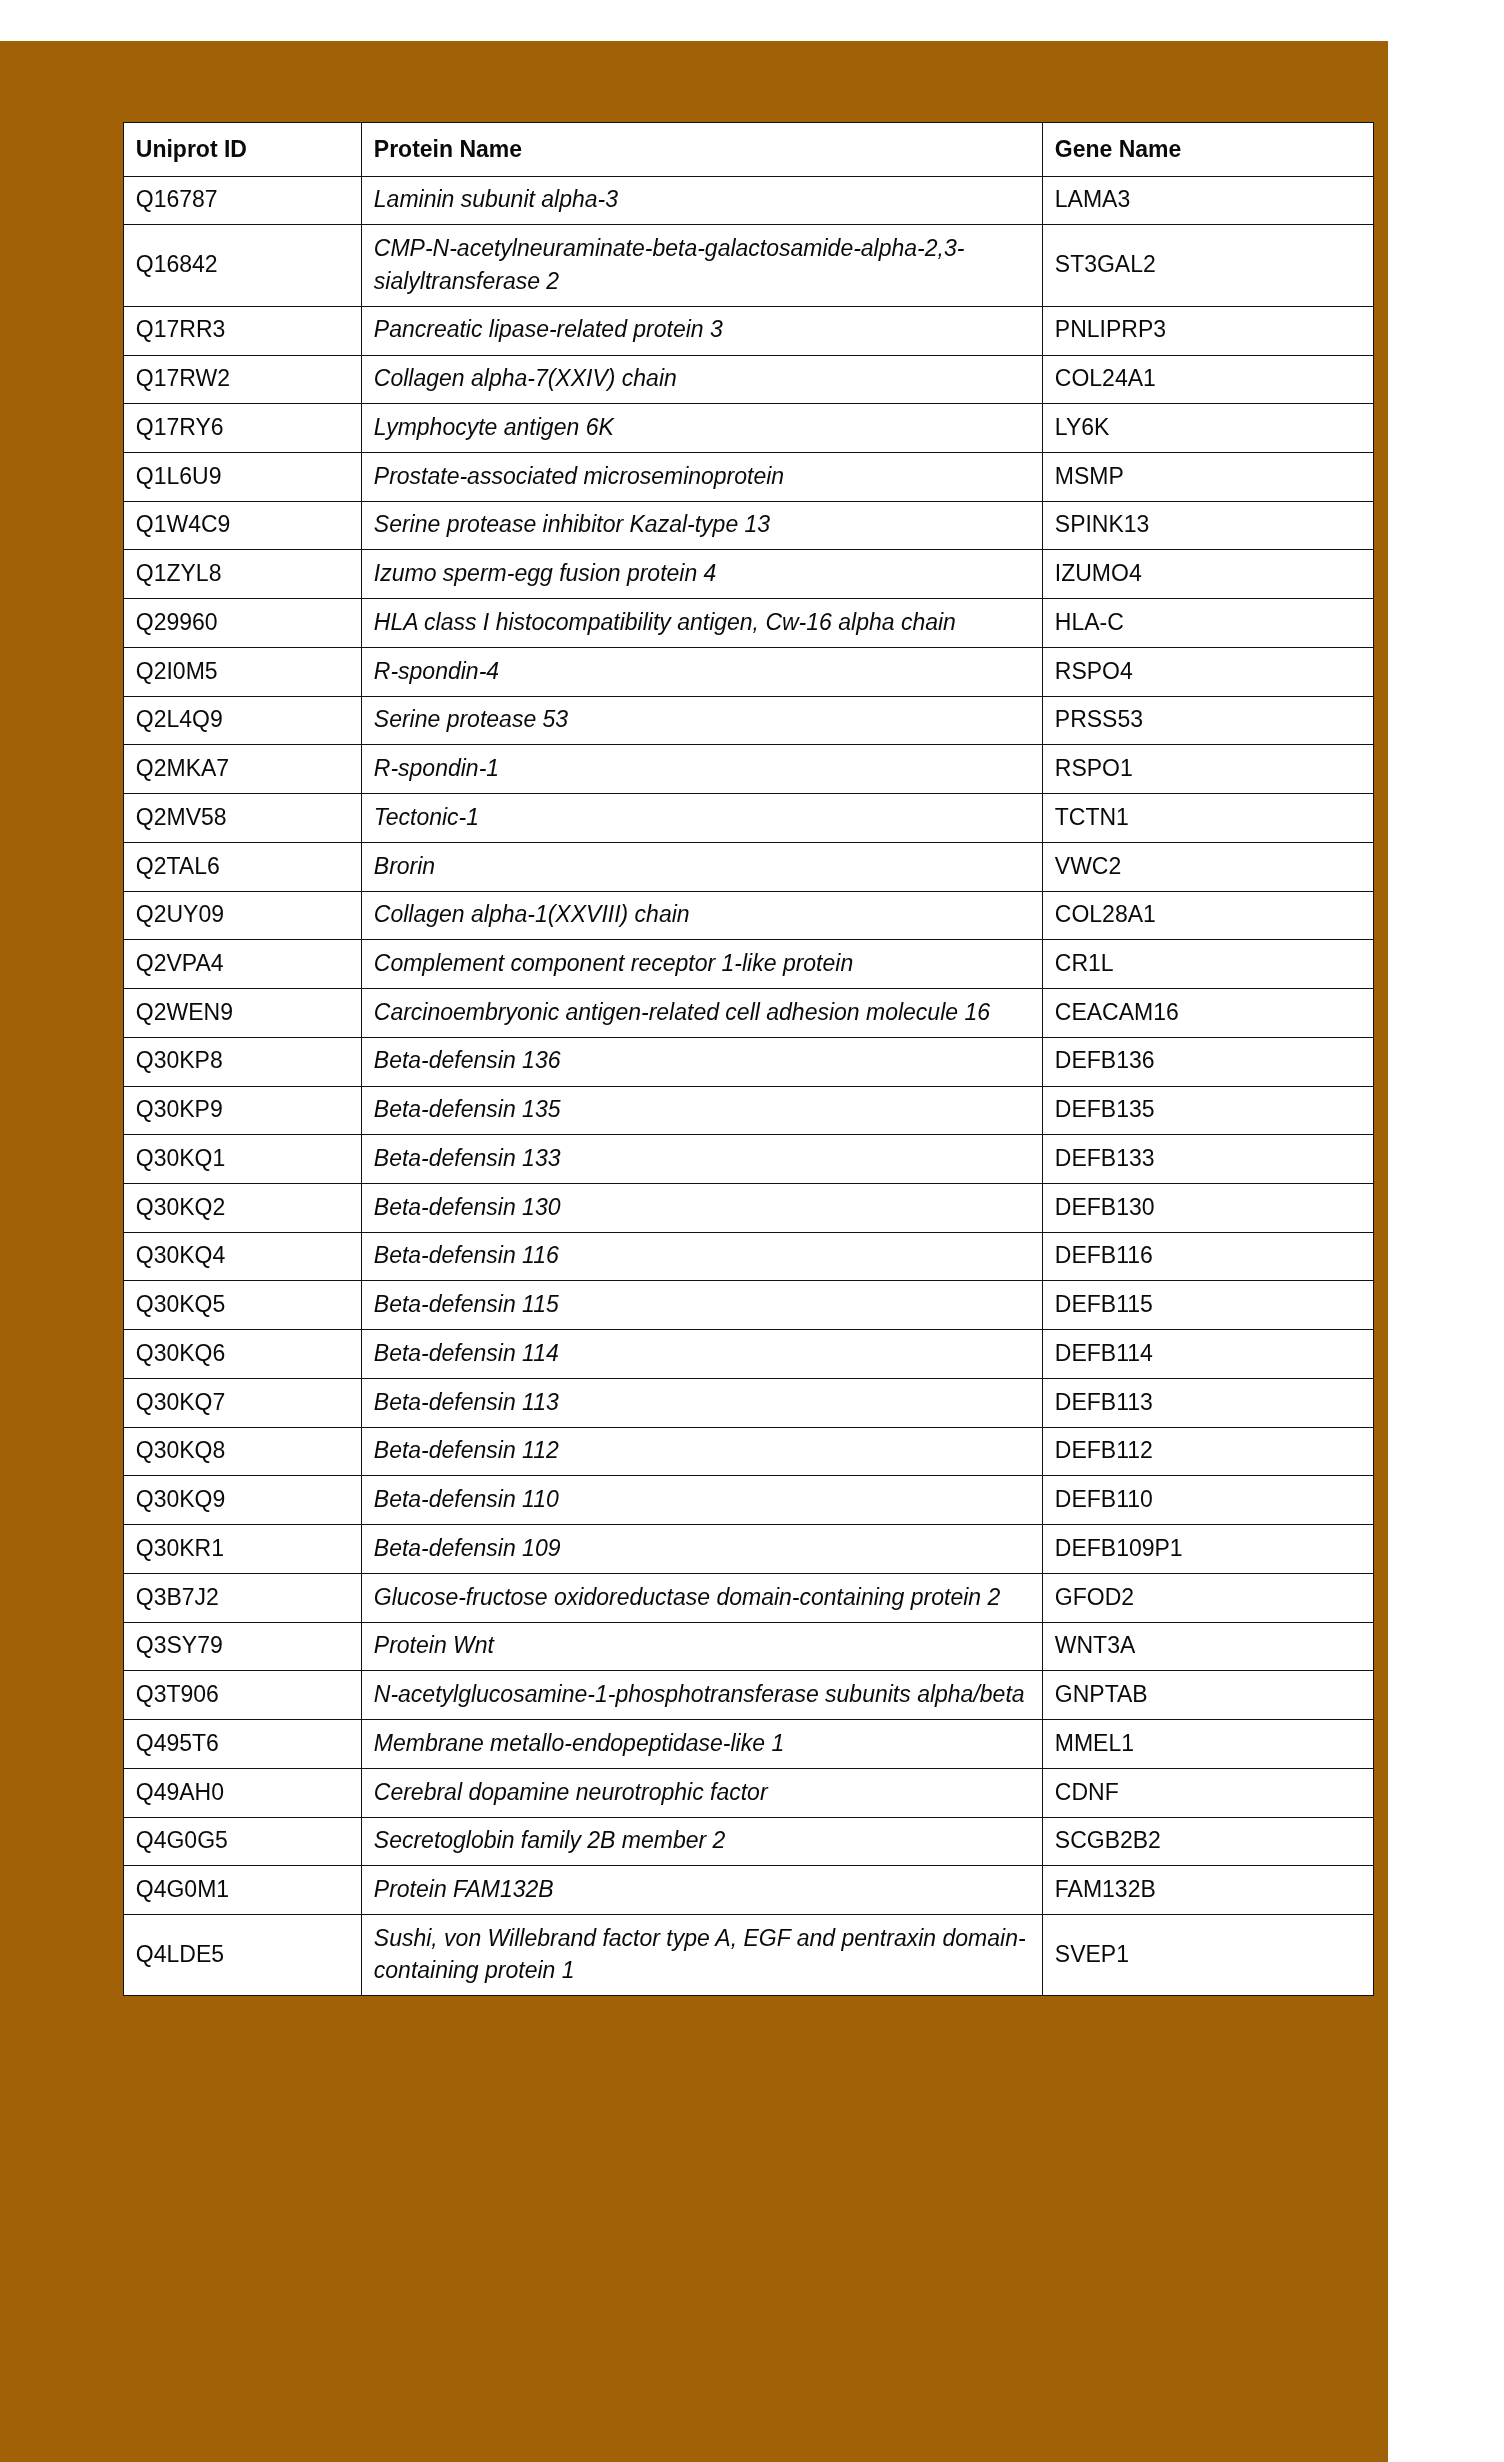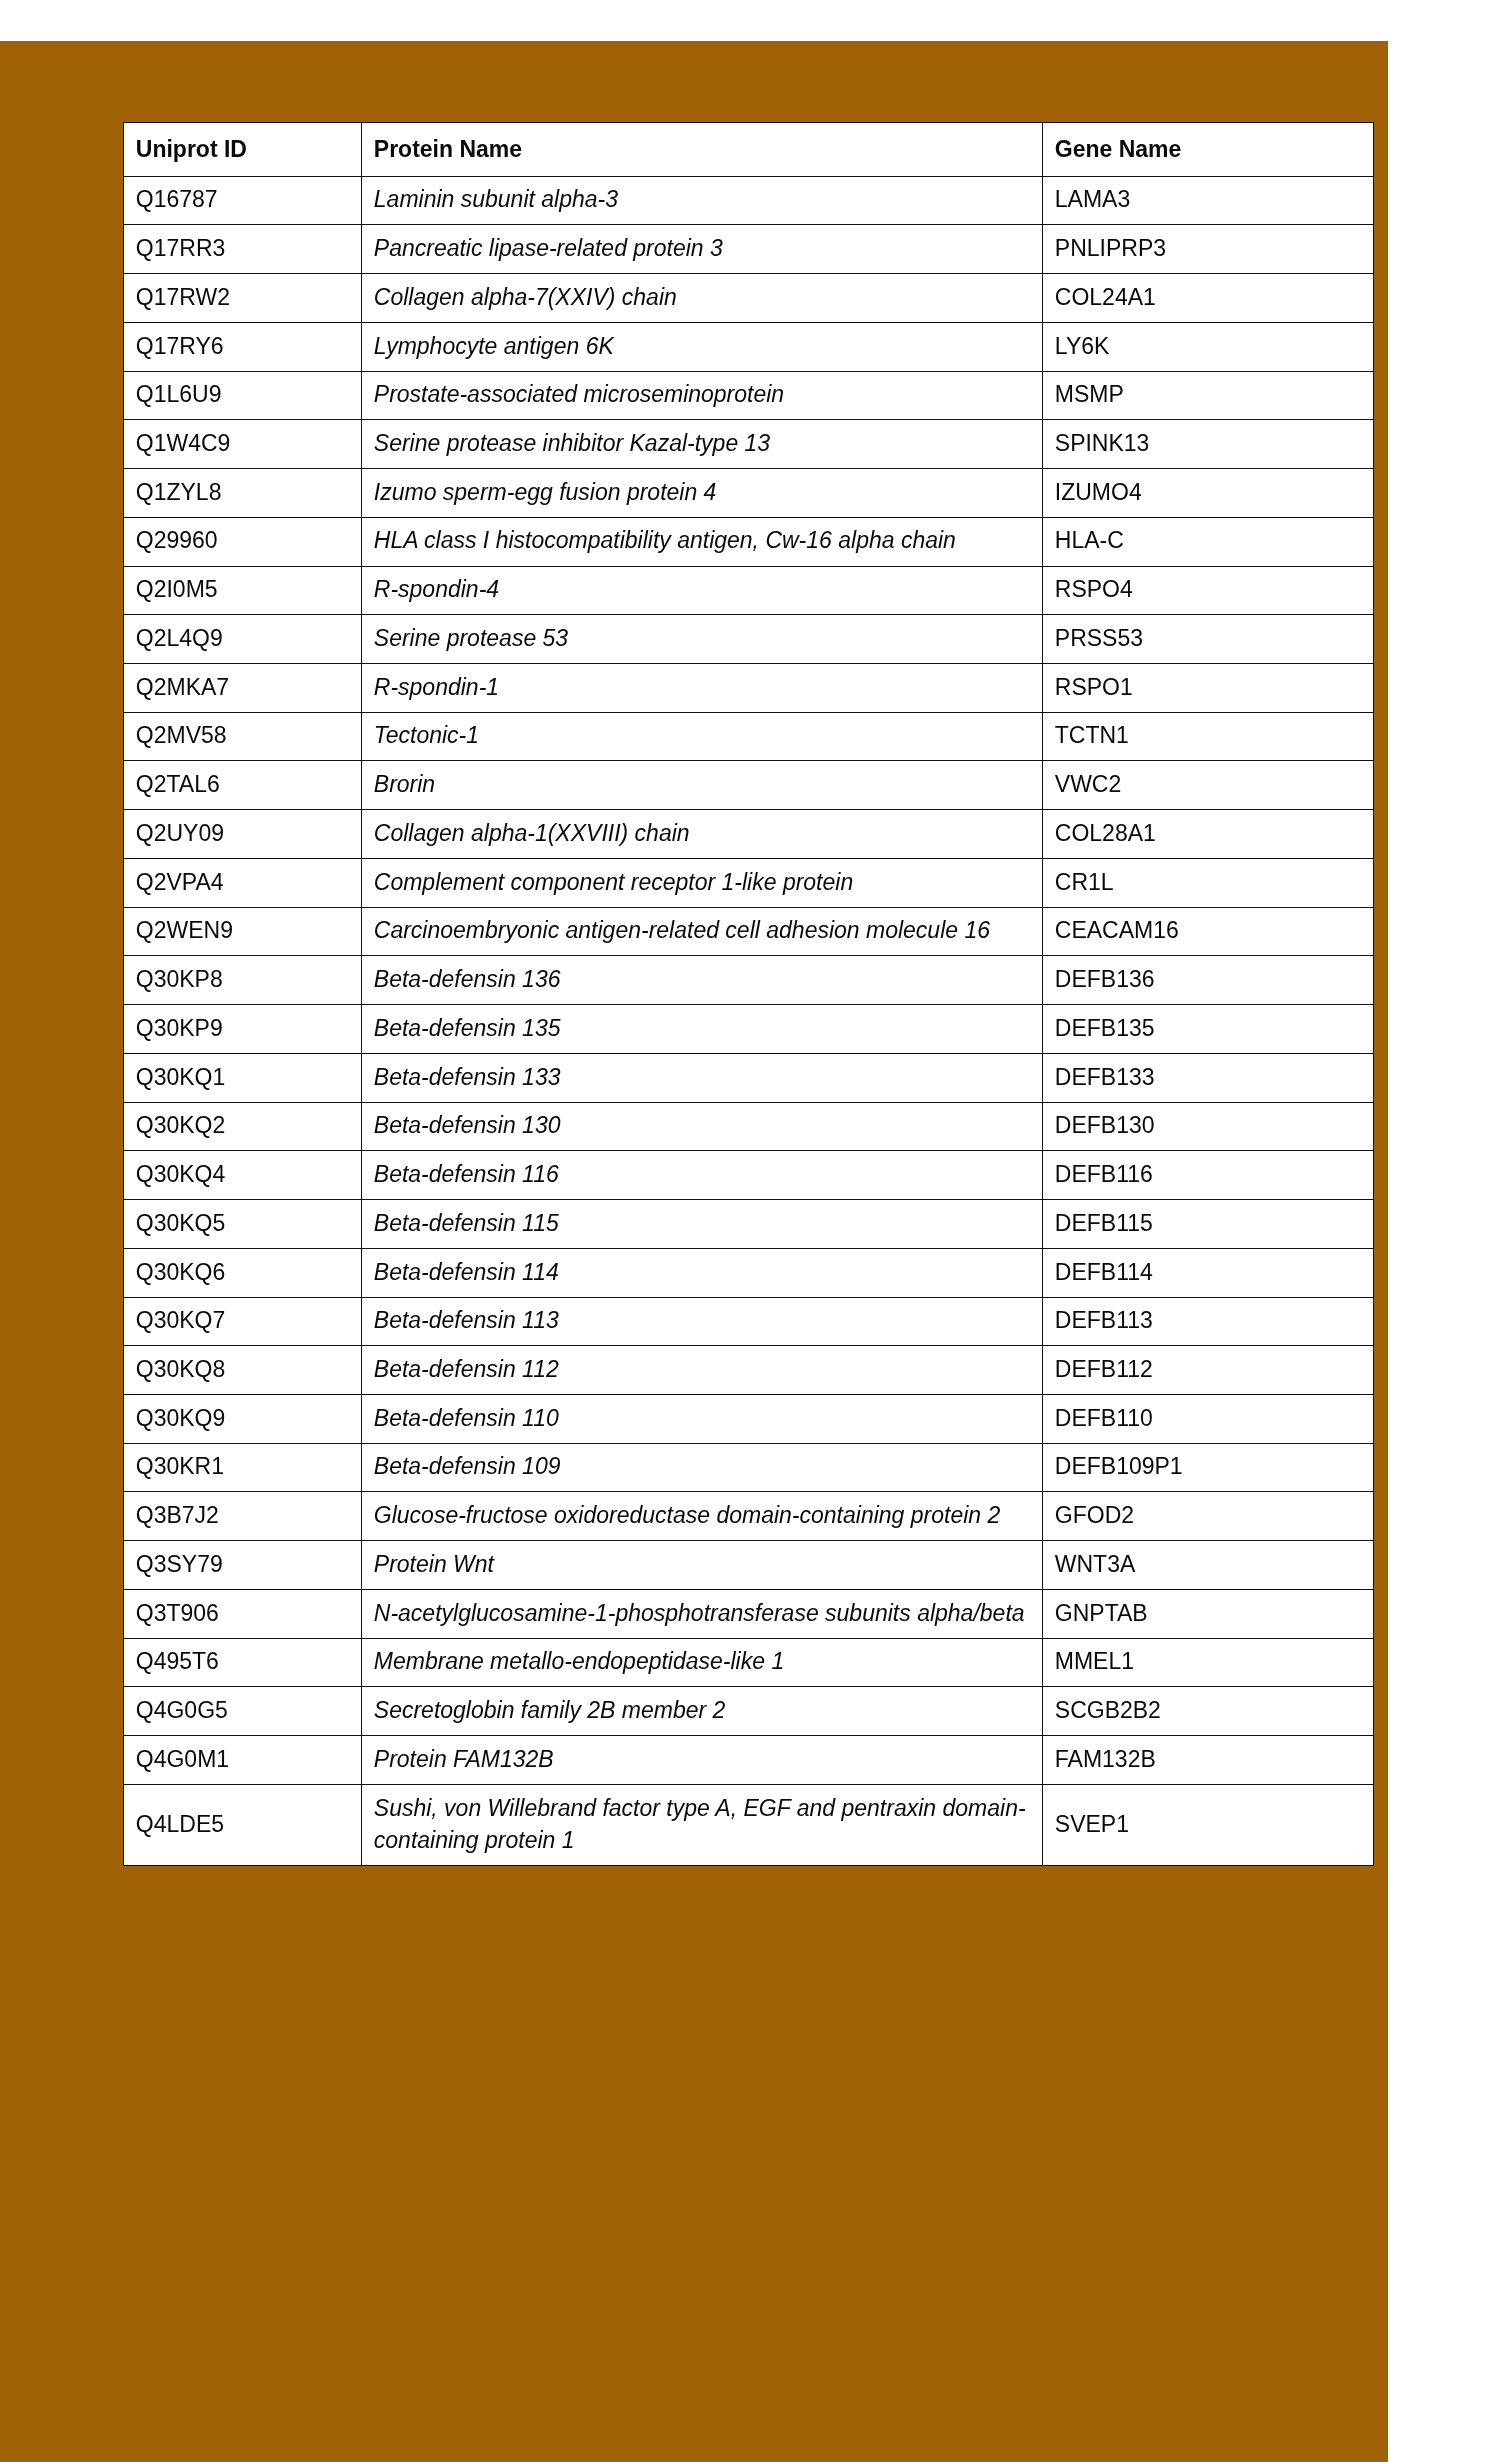--- a/index.html
+++ b/index.html
@@ -91,20 +91,25 @@
           <th>Gene Name</th>
         </tr>
       </thead>
       <tbody id="table-body">
           <tr>
             <td class="uniprot-cell">Q16787</td>
             <td class="protein-cell">Laminin subunit alpha-3</td>
             <td class="gene-cell">LAMA3</td>
           </tr>
           <tr>
+            <td class="uniprot-cell">Q16842</td>
+            <td class="protein-cell">CMP-N-acetylneuraminate-beta-galactosamide-alpha-2,3-sialyltransferase 2</td>
+            <td class="gene-cell">ST3GAL2</td>
+          </tr>
+          <tr>
             <td class="uniprot-cell">Q17RR3</td>
             <td class="protein-cell">Pancreatic lipase-related protein 3</td>
             <td class="gene-cell">PNLIPRP3</td>
           </tr>
           <tr>
             <td class="uniprot-cell">Q17RW2</td>
             <td class="protein-cell">Collagen alpha-7(XXIV) chain</td>
             <td class="gene-cell">COL24A1</td>
           </tr>
           <tr>
@@ -239,20 +244,25 @@
           </tr>
           <tr>
             <td class="uniprot-cell">Q3T906</td>
             <td class="protein-cell">N-acetylglucosamine-1-phosphotransferase subunits alpha/beta</td>
             <td class="gene-cell">GNPTAB</td>
           </tr>
           <tr>
             <td class="uniprot-cell">Q495T6</td>
             <td class="protein-cell">Membrane metallo-endopeptidase-like 1</td>
             <td class="gene-cell">MMEL1</td>
+          </tr>
+          <tr>
+            <td class="uniprot-cell">Q49AH0</td>
+            <td class="protein-cell">Cerebral dopamine neurotrophic factor</td>
+            <td class="gene-cell">CDNF</td>
           </tr>
           <tr>
             <td class="uniprot-cell">Q4G0G5</td>
             <td class="protein-cell">Secretoglobin family 2B member 2</td>
             <td class="gene-cell">SCGB2B2</td>
           </tr>
           <tr>
             <td class="uniprot-cell">Q4G0M1</td>
             <td class="protein-cell">Protein FAM132B</td>
             <td class="gene-cell">FAM132B</td>

